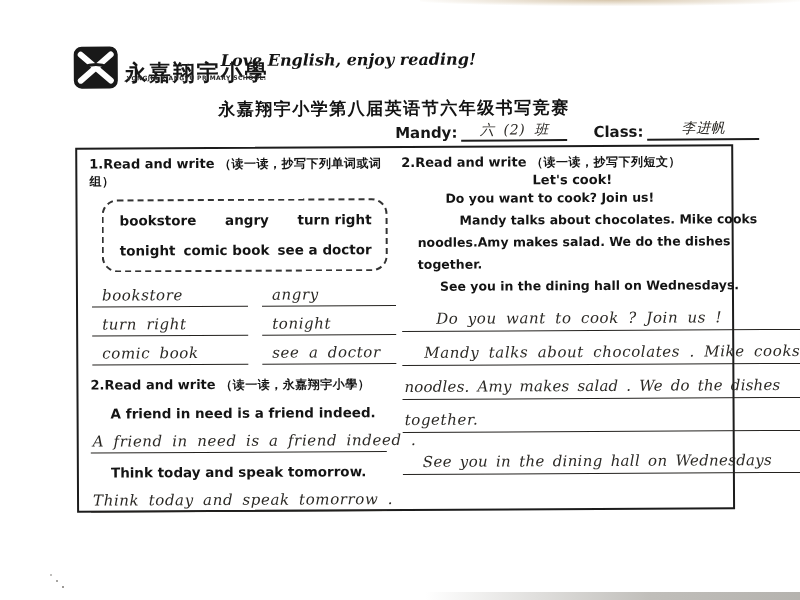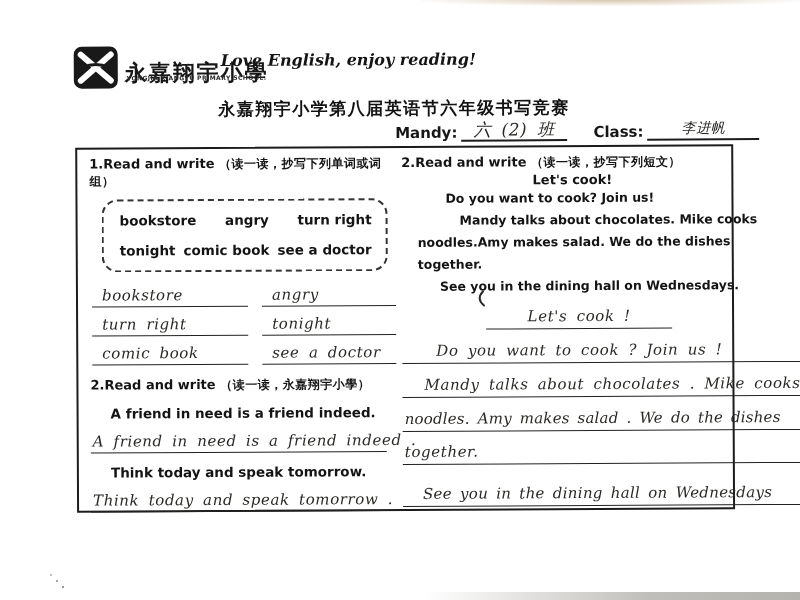--- a/index.html
+++ b/index.html
@@ -109,21 +109,21 @@
     <path d="M10 22 Q23 16 36 22" stroke="#191919" stroke-width="3" fill="none"></path>
   </svg>
   <div class="school-cn">永嘉翔宇小學</div>
   <div class="school-en">YONGJIA XIANGYU PRIMARY SCHOOL.</div>
   <div class="motto">Love English, enjoy reading!</div>
 
   <div class="page-title">永嘉翔宇小学第八届英语节六年级书写竞赛</div>
 
   <div class="meta-row">
     <span>Mandy:</span>
-    <span class="meta-fill class hand" style="font-size:17px;">六 (2) 班</span>
+    <span class="meta-fill class hand" style="font-size:14px;">六 (2) 班</span>
     <span class="meta-gap"></span>
     <span>Class:</span>
     <span class="meta-fill name hand" style="font-size:14px;">李进帆</span>
   </div>
 
   <div class="box">
 
     <div class="col-left">
 
       <div class="sec-heading">
@@ -176,26 +176,20 @@
       <div class="passage-title">Let's cook!</div>
 
       <div class="passage">
         <p class="p0">Do you want to cook? Join us!</p>
         <p class="p1">Mandy talks about chocolates. Mike cooks</p>
         <p class="p2">noodles.Amy makes salad. We do the dishes</p>
         <p class="p3">together.</p>
         <p class="p4">See you in the dining hall on Wednesdays.</p>
       </div>
 
-      <div class="hw-r l0 hand">
-        <svg class="stray-mark" width="12" height="18" viewBox="0 0 12 18">
-          <path d="M9 2 C4 7 5 12 10 16" stroke="#2b2925" stroke-width="2" fill="none" stroke-linecap="round"></path>
-        </svg>
-        <span>Let's cook !</span>
-      </div>
       <div class="hw-r l1 hand">Do you want to cook ? Join us !</div>
       <div class="hw-r l2 hand">Mandy talks about chocolates . Mike cooks</div>
       <div class="hw-r l3 hand">noodles. Amy makes salad . We do the dishes</div>
       <div class="hw-r l4 hand">together.</div>
       <div class="hw-r l5 hand">See you in the dining hall on Wednesdays</div>
 
     </div>
   </div>
 
   <div class="speck s4"></div>

